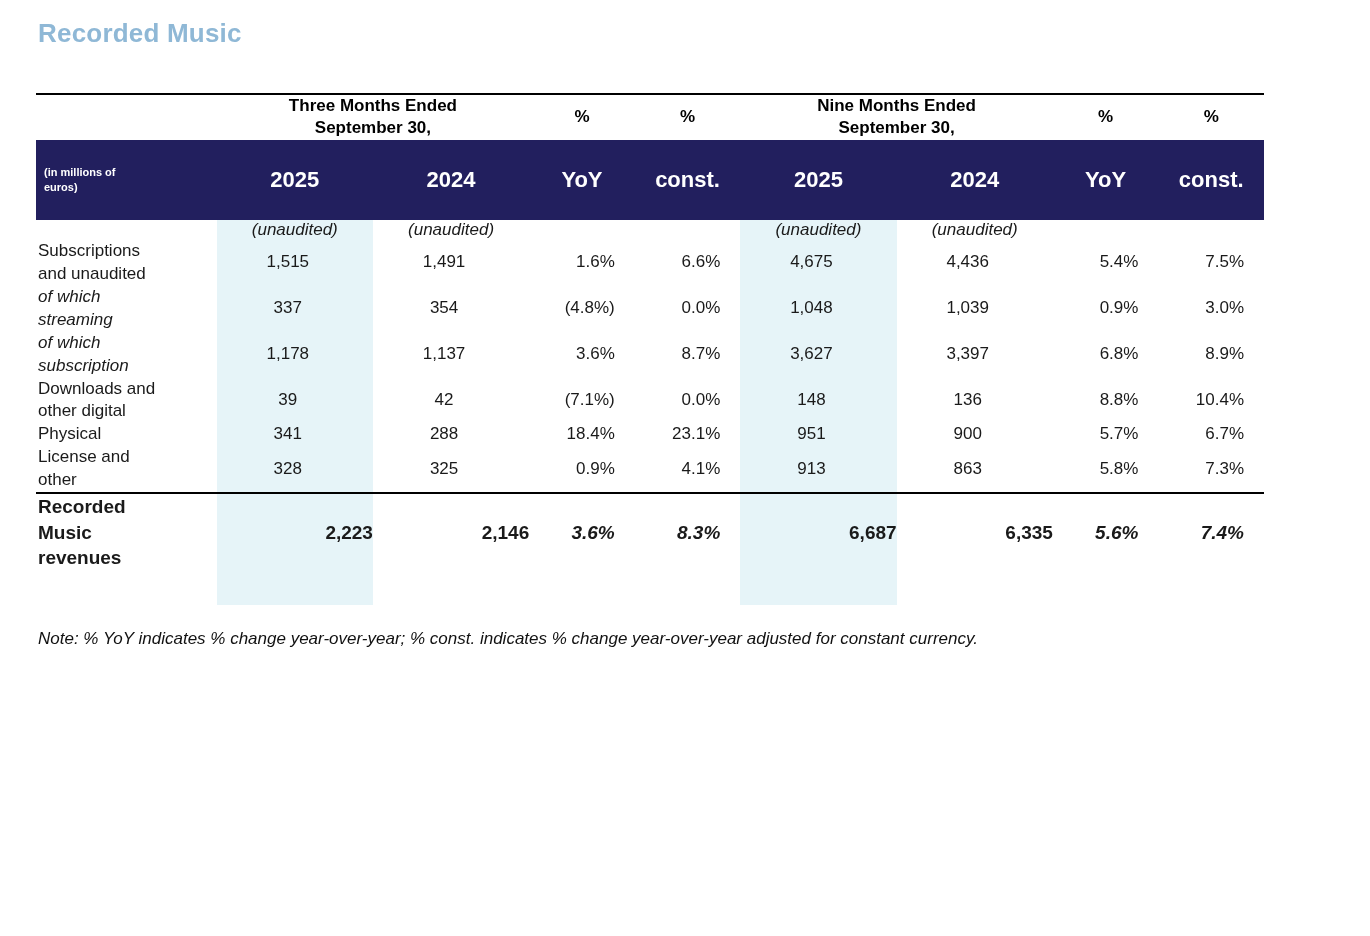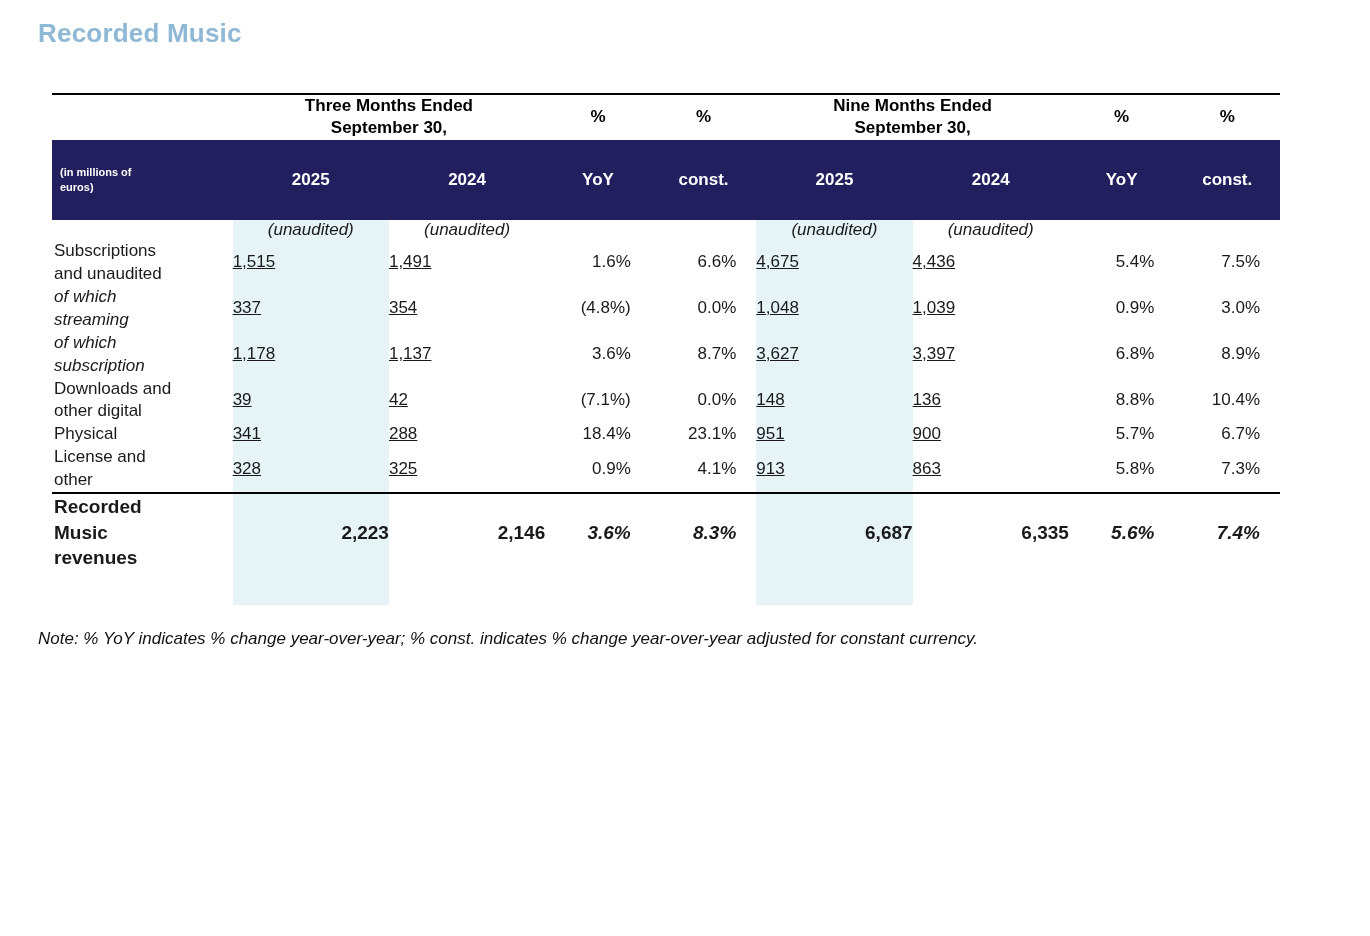--- a/index.html
+++ b/index.html
@@ -25,21 +25,21 @@
     font-size: 26px;
     font-weight: bold;
     letter-spacing: 0.2px;
     margin: 0 0 44px 0;
     padding-left: 2px;
   }
   table.fin {
     border-collapse: collapse;
     width: 1228px;
     table-layout: fixed;
-    margin-left: 16px;
+    margin-left: 0;
   }
   table.fin td, table.fin th {
     padding: 0;
     vertical-align: middle;
   }
   
   col.c-label { width: 178px; }
   col.c-num   { width: 154px; }
   col.c-pct   { width: 104px; }
 
@@ -58,21 +58,21 @@
     text-align: center;
     padding: 12px 6px 14px 6px;
     line-height: 1.32;
     color: #000;
   }
 
   .bandrow td {
     background: #221f5e;
     color: #ffffff;
     font-weight: bold;
-    font-size: 17px;
+    font-size: 22px;
     text-align: center;
     height: 80px;
     padding: 4px 6px;
   }
   .bandrow td.lbl {
     text-align: left;
     font-size: 11px;
     line-height: 1.35;
     padding-left: 8px;
   }
@@ -91,23 +91,22 @@
     color: #1a1a1a;
     line-height: 1.35;
   }
   .datarow td.lbl {
     text-align: left;
     padding-left: 2px;
     padding-right: 6px;
   }
   .datarow td.lbl.ital { font-style: italic; }
   .datarow td.num {
-    text-align: left;
+    text-align: center;
     padding-right: 14px;
-    text-decoration: underline;
   }
   .datarow td.pct {
     text-align: right;
     padding-right: 20px;
   }
 
   
   .hl { background: #e6f4f8; }
 
   

